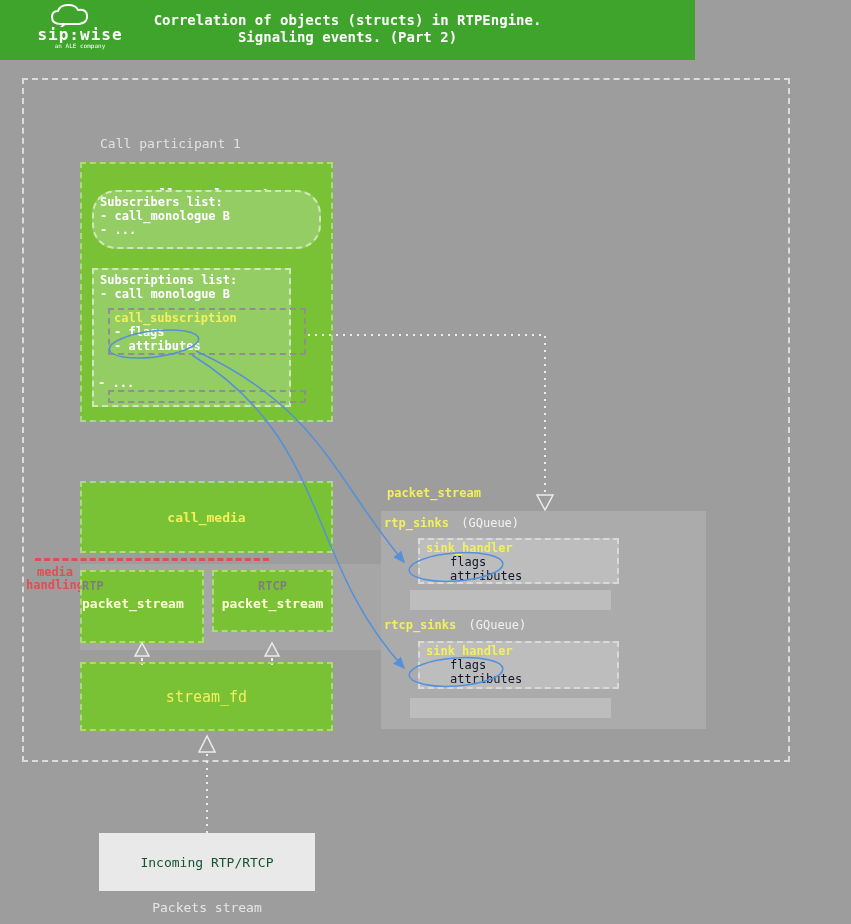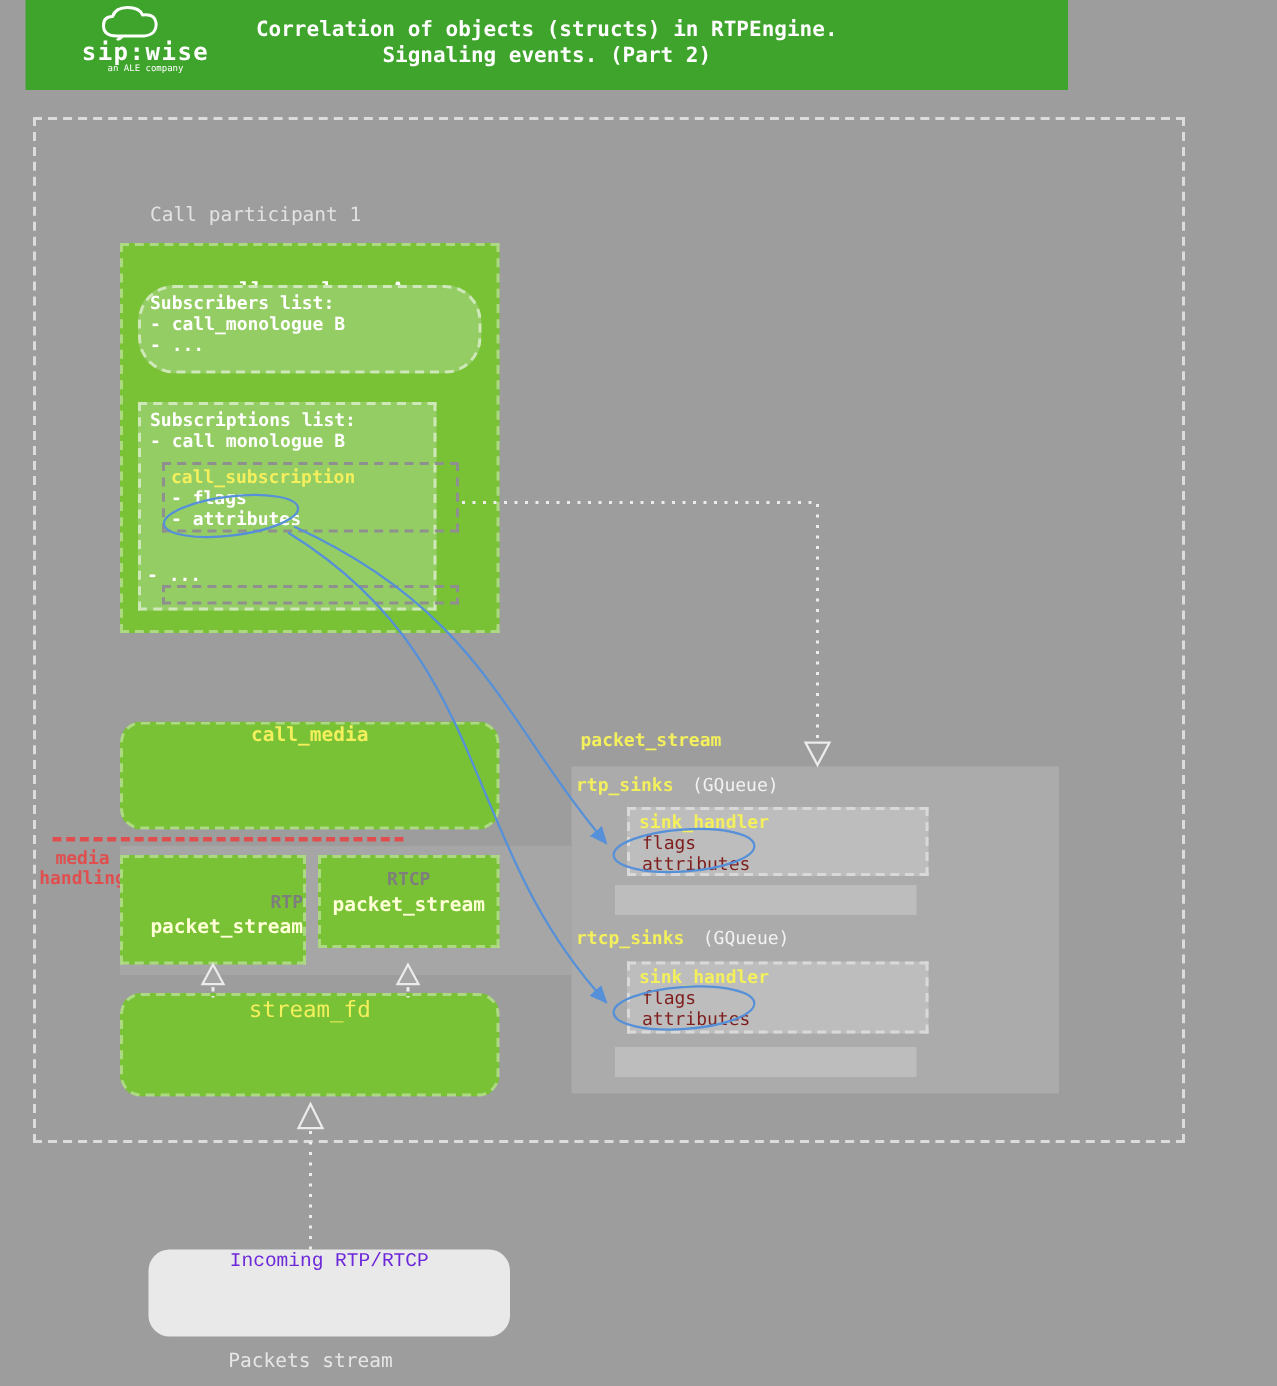--- a/index.html
+++ b/index.html
@@ -10,21 +10,21 @@
   }
   .page {
     position: relative;
     width: 851px; height: 924px;
     background: var(--bg_gray, #9d9d9d);
     overflow: hidden;
   }
 
   
   .topbar {
-    position: absolute; left: 17px; top: 0; width: 695px; height: 60px;
+    position: absolute; left: 0; top: 0; width: 695px; height: 60px;
     background: var(--header_green, #3fa42c);
   }
   .title {
     position: absolute; left: 0; top: 12px; width: 100%;
     text-align: center; color: #fff; font-weight: bold;
     font-size: 14px; line-height: 17px;
   }
   .logo {
     position: absolute; left: 30px; top: 3px; width: 100px; height: 54px;
     color: #fff; text-align: center;
@@ -46,21 +46,21 @@
     border: 2px dashed rgba(255,255,255,0.38);
   }
   .subgreen {
     position: absolute;
     background: var(--box_green_light, #95cd65);
     border: 2px dashed rgba(255,255,255,0.55);
     color: #fff; font-size: 12px; font-weight: bold; line-height: 14px;
     padding: 3px 6px;
   }
   .yellow { color: var(--yellow, #f3ef5d); }
-  .center-flex { display: flex; align-items: flex-start; justify-content: center; border-radius: 14px; }
+  .center-flex { display: flex; align-items: center; justify-content: center; }
 
   .participant-label {
     position: absolute; left: 100px; top: 136px;
     color: #e2e2e2; font-size: 13px;
   }
 
   
   .monologue { left: 80px; top: 162px; width: 253px; height: 260px; }
   .monologue-title { margin-top: 22px; text-align: center; color: #fff; font-weight: bold; font-size: 13px; }
   .subscribers { left: 10px; top: 26px; width: 229px; height: 59px; border-radius: 24px; }
@@ -90,33 +90,33 @@
     color: var(--red, #e04f4f); font-weight: bold; font-size: 12px;
     line-height: 13px; text-align: center;
   }
 
   
   .gray-bridge {
     position: absolute; left: 80px; top: 564px; width: 301px; height: 86px;
     background: #a6a6a6;
   }
 
-  .rtp-box  { left: 80px;  top: 570px; width: 124px; height: 73px; text-align: right; padding-top: 22px; }
+  .rtp-box  { left: 80px;  top: 570px; width: 124px; height: 73px; text-align: left; padding-top: 7px; }
   .rtcp-box { left: 212px; top: 570px; width: 121px; height: 62px; text-align: center; padding-top: 7px; }
   .proto-label { color: #7e7e7e; font-weight: bold; font-size: 12px; }
   .ps-name { color: #ffffd8; font-weight: bold; font-size: 13px; margin-top: 3px; }
 
   
   .stream-fd { left: 80px; top: 662px; width: 253px; height: 69px; }
   .stream-fd .t { width: 100%; text-align: center; font-weight: normal; font-size: 15px; }
 
   
   .incoming {
-    position: absolute; left: 99px; top: 833px; width: 241px; height: 58px;
-    background: #e9e9e9; color: #6d28d9; font-size: 13px; font-family: Liberation Mono, monospace;
+    position: absolute; left: 99px; top: 833px; width: 216px; height: 58px;
+    background: #e9e9e9; color: #14532d; font-size: 13px;
   }
   .packets-stream {
     position: absolute; left: 99px; top: 900px; width: 216px;
     text-align: center; color: #e6e6e6; font-size: 13px;
   }
 
   
   .ps-label {
     position: absolute; left: 387px; top: 486px;
     color: var(--yellow, #f3ef5d); font-weight: bold; font-size: 12px;
@@ -132,21 +132,21 @@
   .row2 { top: 107px; }
   .sink-handler {
     position: absolute; left: 37px; width: 201px;
     background: var(--subpanel_gray, #bdbdbd);
     border: 2px dashed #d9d9d9; padding: 1px 6px;
     font-size: 12px; line-height: 14px;
   }
   .sink1 { top: 27px; height: 46px; }
   .sink2 { top: 130px; height: 48px; }
   .sink-handler .sh-title { font-weight: bold; }
-  .sink-handler .sh-field { color: #7f1d1d; margin-left: 2px; }
+  .sink-handler .sh-field { color: #0f172a; margin-left: 24px; }
   .plain-slot {
     position: absolute; left: 29px; width: 201px; height: 20px;
     background: var(--subpanel_gray, #bdbdbd);
   }
   .plain1 { top: 79px; }
   .plain2 { top: 187px; }
 
   
   .overlay {
     position: absolute; left: 0; top: 0; width: 851px; height: 924px;

